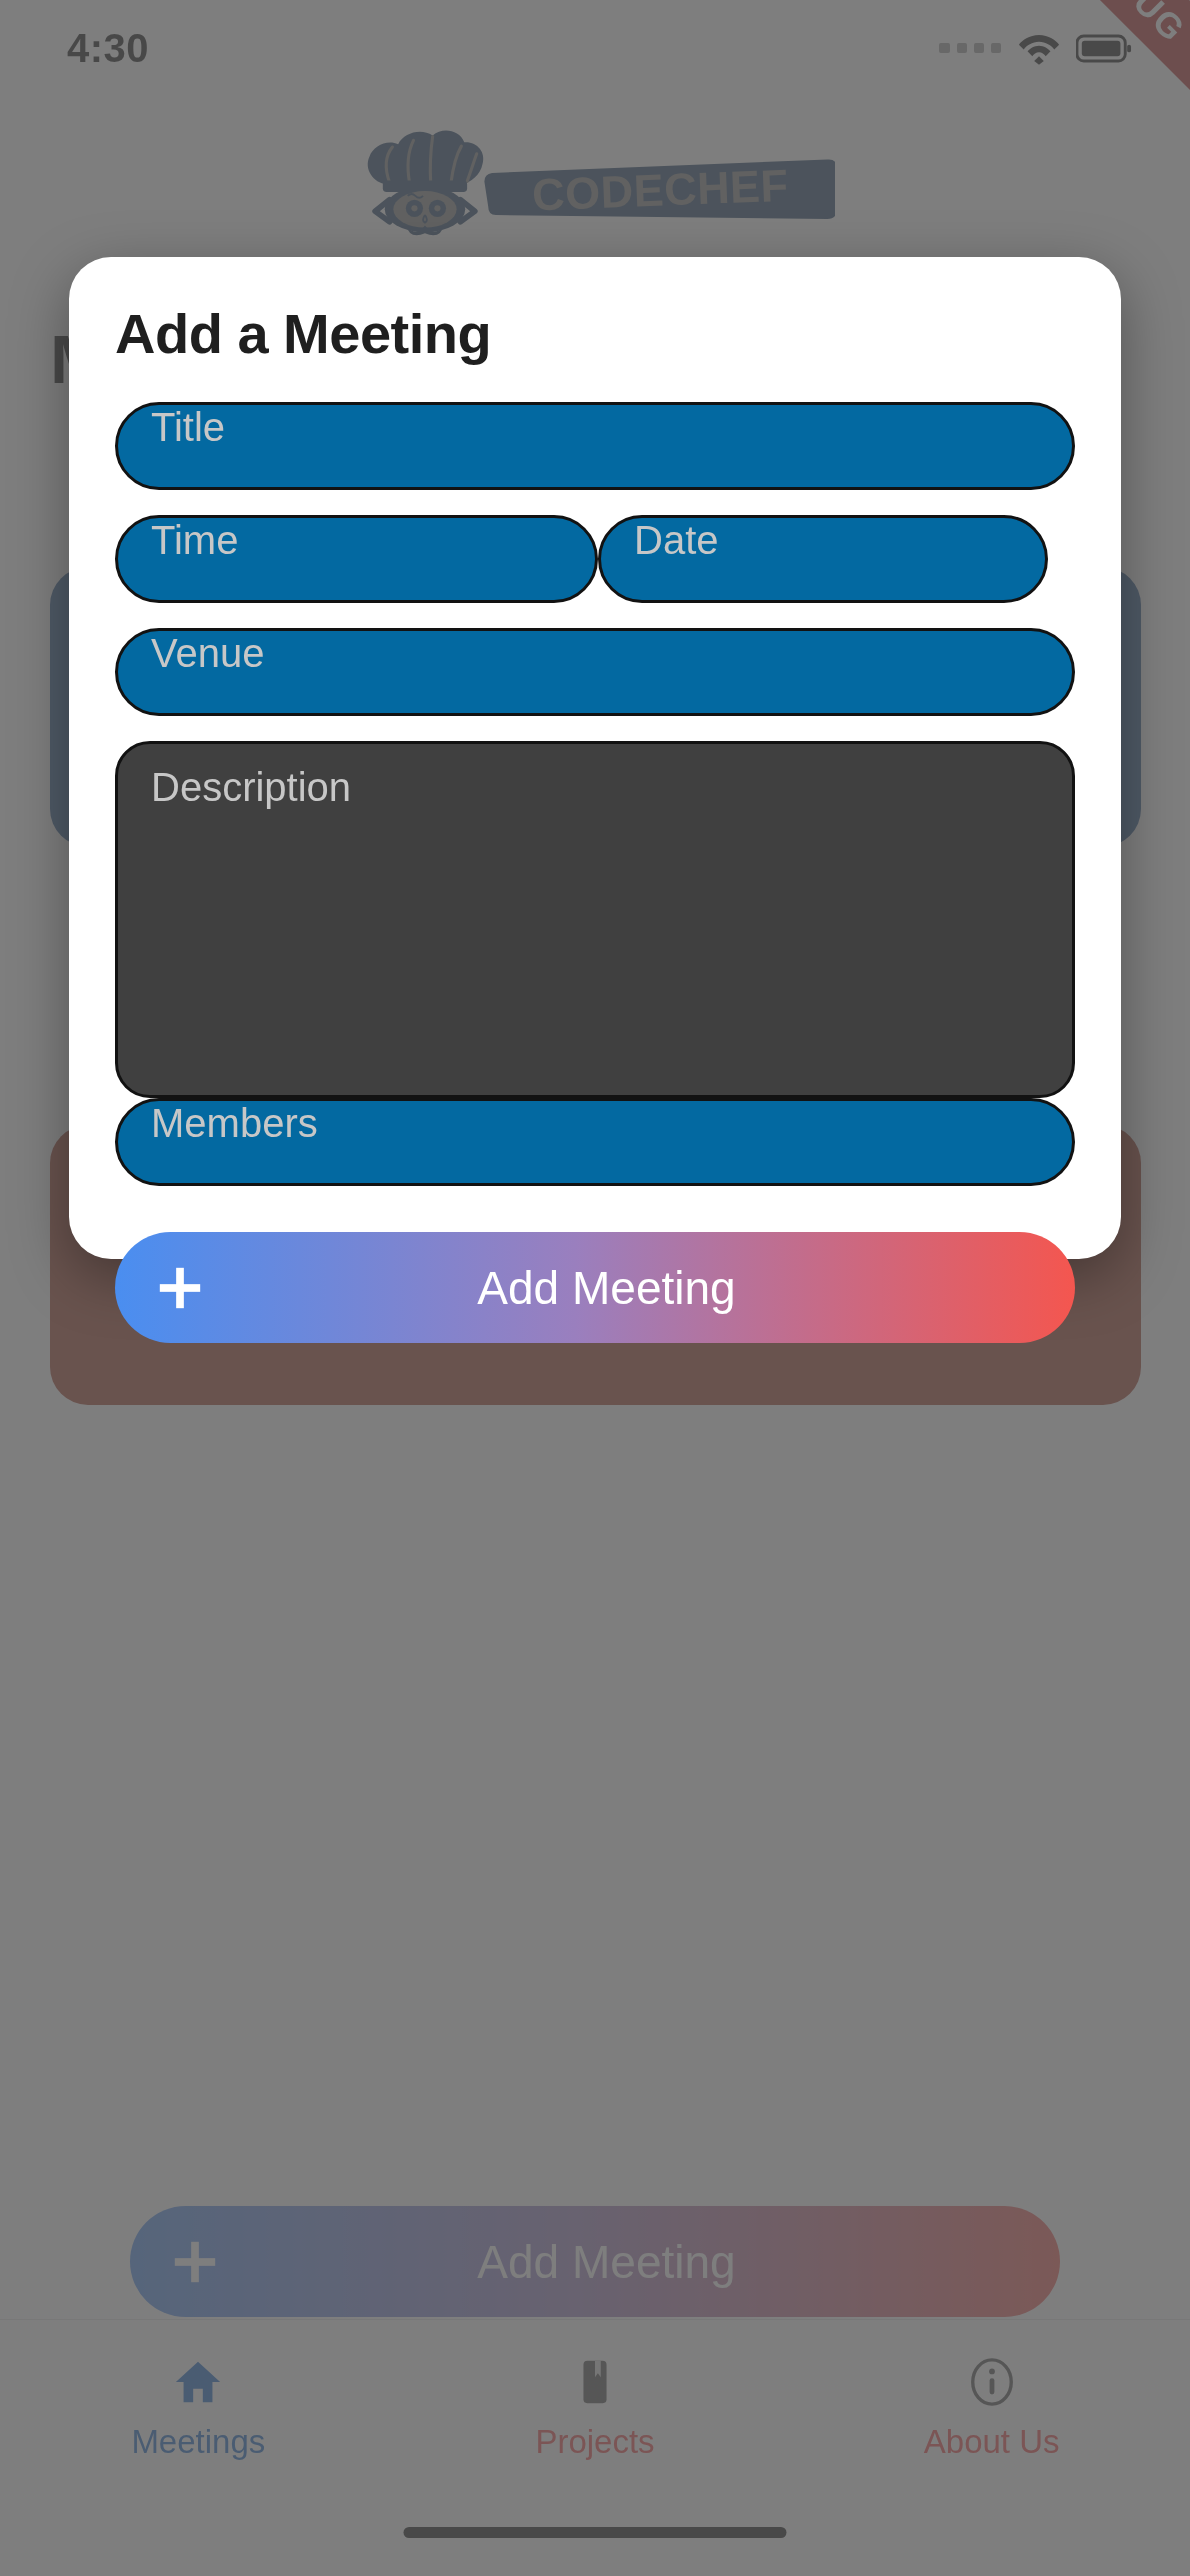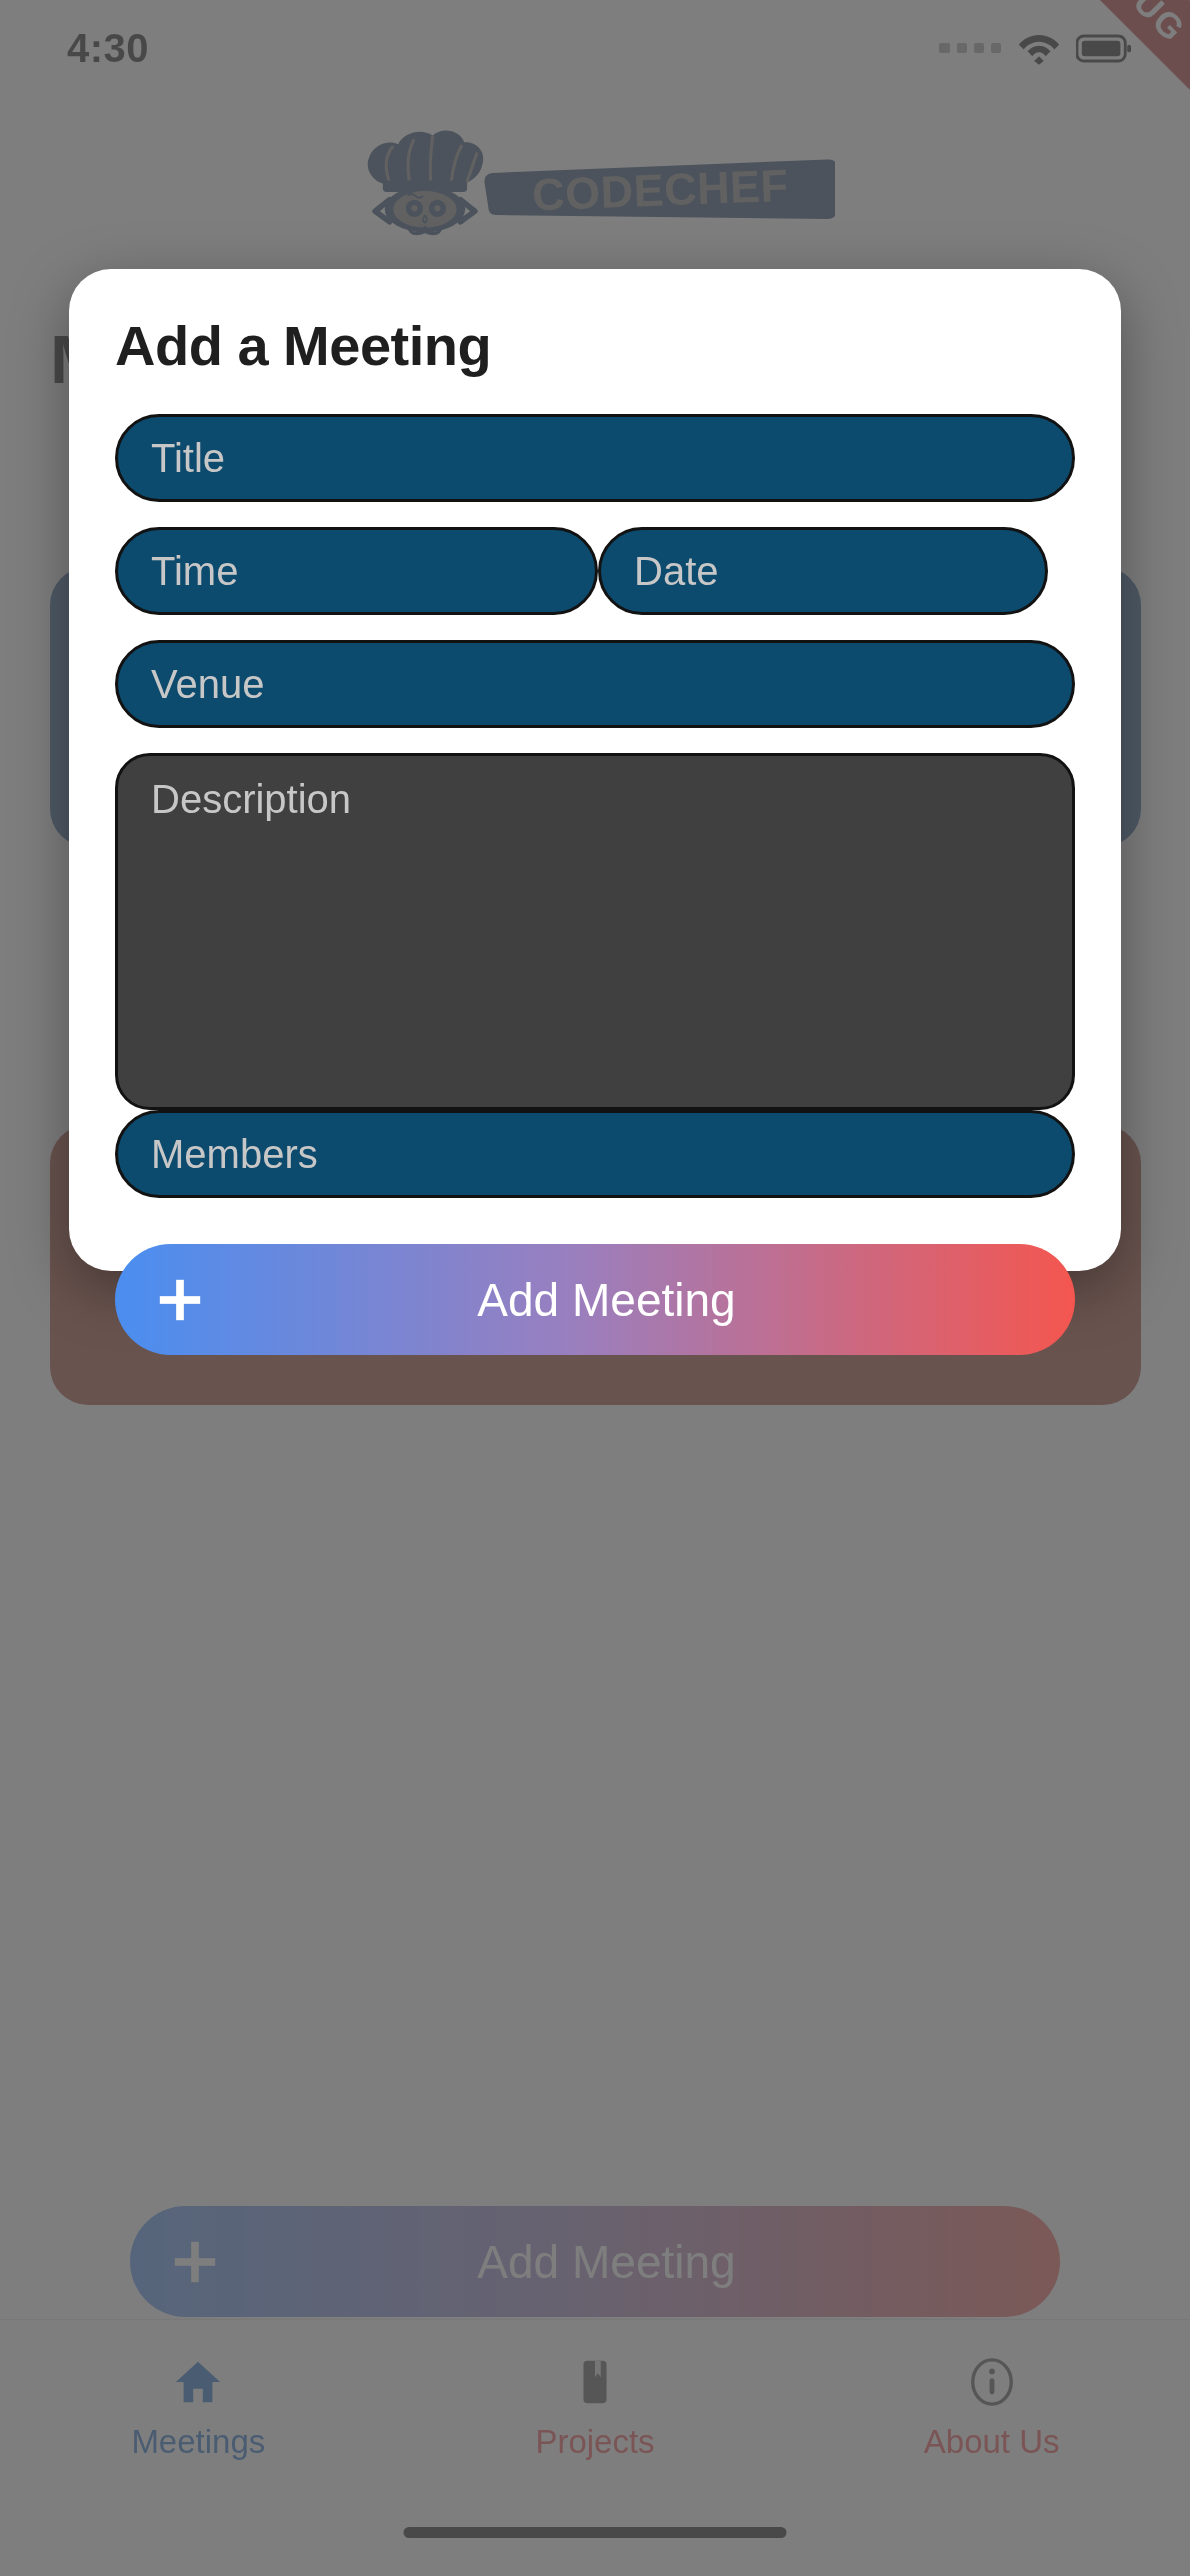--- a/index.html
+++ b/index.html
@@ -145,41 +145,41 @@
   
   #scrim {
     position: absolute; inset: 0;
     background: rgba(90,90,90,0.78);
     z-index: 100;
   }
 
   
   #modal {
     position: absolute;
-    left: 69px; top: 269px;
+    left: 69px; top: 257px;
     width: 1052px; height: 1002px;
     background: #ffffff;
     border-radius: 42px;
     box-shadow: 0 17px 58px rgba(0,0,0,0.35);
     z-index: 200;
     padding: 0 46px;
   }
   #modal-title {
     margin-top: 44px;
     font-size: 56px;
     font-weight: 700;
     color: #1f1f1f;
     letter-spacing: -0.5px;
   }
 
   .field {
     border: 3.8px solid #121212;
     border-radius: 957px;
-    background: #0c4a6e;
-    display: flex; align-items: center;
+    background: #0369a1;
+    display: flex; 
     padding: 0 33px;
   }
   .field .ph {
     font-size: 40px;
     color: #c7c7c7;
   }
 
   #f-title  { margin-top: 36px; height: 88px; }
   #row-time-date {
     margin-top: 25px;

